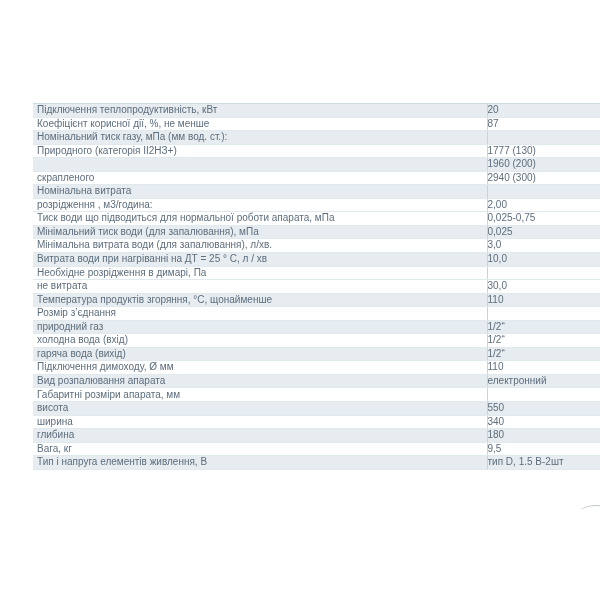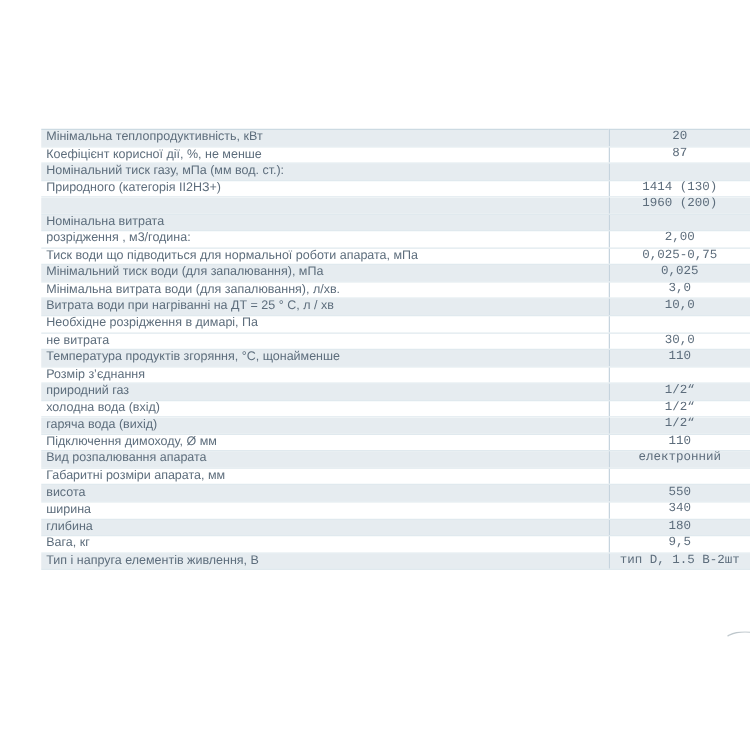--- a/index.html
+++ b/index.html
@@ -38,22 +38,21 @@
     background: #e6ecf0;
   }
   .spec-table tr.plain td {
     background: #ffffff;
   }
   .spec-table td.label-cell {
     padding-left: 4px;
   }
   .spec-table td.value-cell {
     border-left: 1px solid #c6d4de;
-    text-align: center;
-    font-family: Liberation Mono, monospace;
+    text-align: left;
   }
   .col-label { width: 454px; }
   .col-value { width: 113px; }
   .decor-arc {
     position: absolute;
     left: 578px;
     top: 505px;
     width: 34px;
     height: 16px;
     border: 1px solid transparent;
@@ -64,38 +63,42 @@
 </head>
 <body>
 
 <table class="spec-table">
   <colgroup>
     <col class="col-label">
     <col class="col-value">
   </colgroup>
   <tbody>
       <tr class="shaded">
-        <td class="label-cell">Мінімальна теплопродуктивність, кВт</td>
+        <td class="label-cell">Підключення теплопродуктивність, кВт</td>
         <td class="value-cell">20</td>
       </tr>
       <tr class="plain">
         <td class="label-cell">Коефіцієнт корисної дії, %, не менше</td>
         <td class="value-cell">87</td>
       </tr>
       <tr class="shaded">
         <td class="label-cell">Номінальний тиск газу, мПа (мм вод. ст.):</td>
         <td class="value-cell"></td>
       </tr>
       <tr class="plain">
         <td class="label-cell">Природного (категорія ІІ2НЗ+)</td>
-        <td class="value-cell">1414 (130)</td>
+        <td class="value-cell">1777 (130)</td>
       </tr>
       <tr class="shaded">
         <td class="label-cell"></td>
         <td class="value-cell">1960 (200)</td>
+      </tr>
+      <tr class="plain">
+        <td class="label-cell">скрапленого</td>
+        <td class="value-cell">2940 (300)</td>
       </tr>
       <tr class="shaded">
         <td class="label-cell">Номінальна витрата</td>
         <td class="value-cell"></td>
       </tr>
       <tr class="plain">
         <td class="label-cell">розрідження , м3/година:</td>
         <td class="value-cell">2,00</td>
       </tr>
       <tr class="plain">

